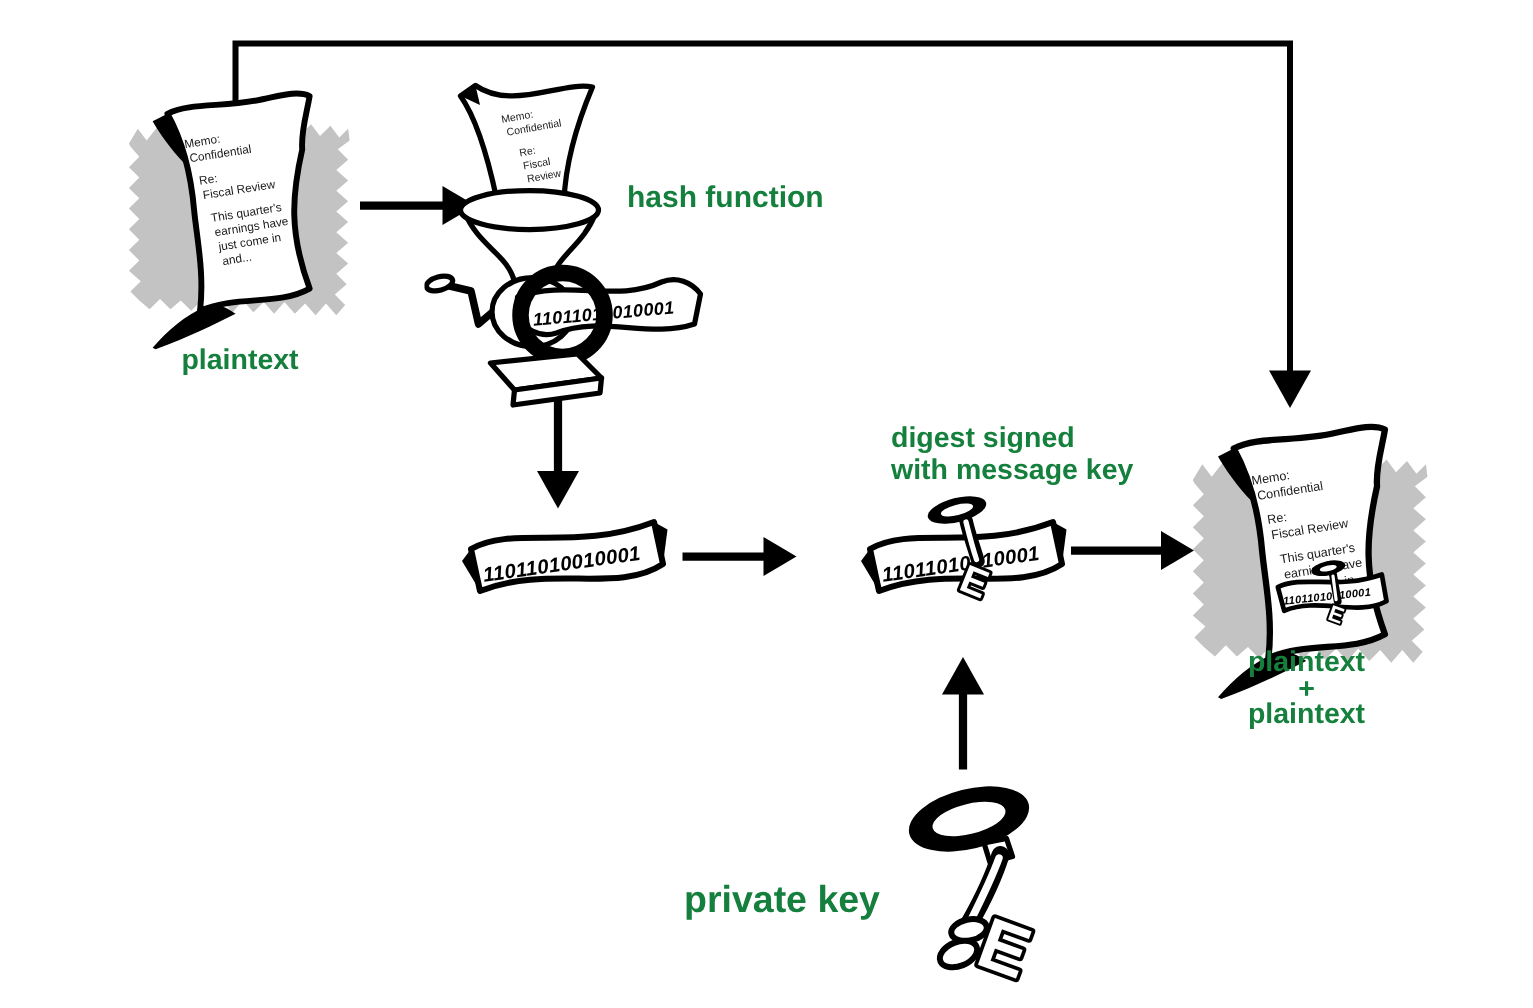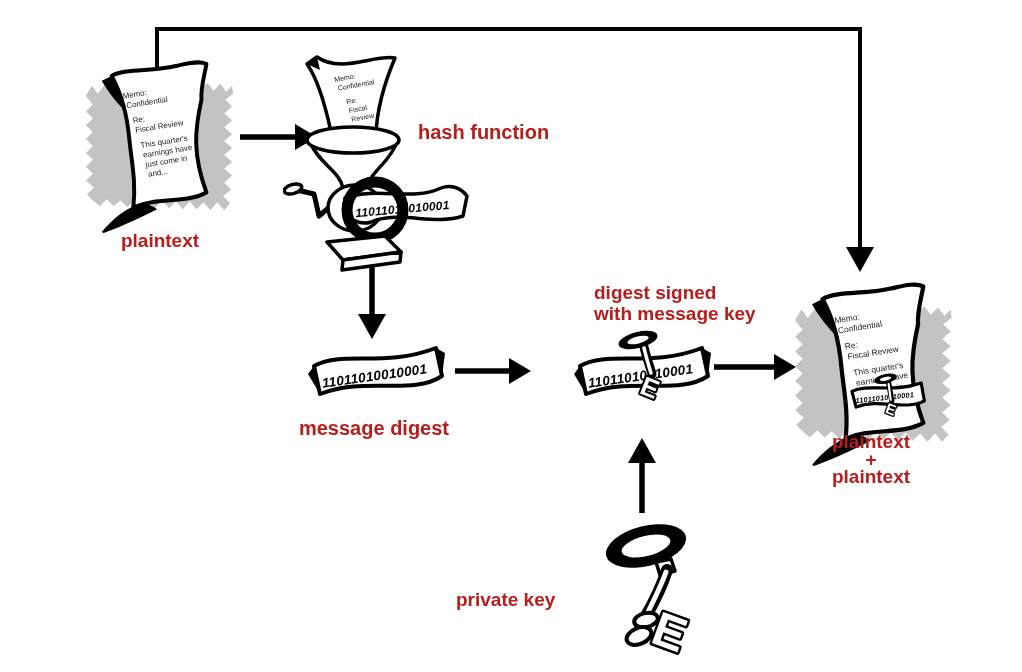--- a/index.html
+++ b/index.html
@@ -4,29 +4,29 @@
 <style>
   * { margin:0; padding:0; box-sizing:border-box; }
   html,body { background:#ffffff; }
   .canvas {
     position:relative; width:1022px; height:672px; background:#ffffff;
     font-family:"Liberation Sans", sans-serif; overflow:hidden;
   }
   .connectors { position:absolute; left:0; top:0; }
   .illus { position:absolute; }
   .label {
-    position:absolute; font-weight:bold; color:#b91c1c;
+    position:absolute; font-weight:bold; color:#15803d;
     font-family:"Liberation Sans", sans-serif; white-space:pre-line;
   }
   #lbl-plaintext      { left:106px; top:230px; width:108px; text-align:center; font-size:19px; }
   #lbl-hash           { left:418px; top:121px; font-size:20px; }
   #lbl-msg-digest     { left:291px; top:417px; width:166px; text-align:center; font-size:20px; }
   #lbl-digest-signed  { left:594px; top:282px; font-size:19px; line-height:21px; }
   #lbl-pt-sig         { left:804px; top:433px; width:134px; text-align:center; font-size:19px; line-height:17.5px; }
-  #lbl-priv-key       { left:456px; top:590px; font-size:19px; line-height:20px; }
+  #lbl-priv-key       { left:456px; top:590px; font-size:25px; line-height:20px; }
   .doc-text  { font-size:8px; fill:#1a1a1a; }
   .doc-text-sm { font-size:7px; fill:#1a1a1a; }
   .digits    { font-weight:bold; font-style:italic; fill:#000; letter-spacing:0.2px; }
   .ink       { stroke:#000; fill:#fff; stroke-linejoin:round; stroke-linecap:round; }
 </style>
 </head>
 <body>
 
 <div class="canvas">
 
@@ -170,18 +170,17 @@
     <polygon class="ink" stroke-width="3.5" points="60,42 75,39 79,51 64,55"></polygon>
     <path d="M71,50 C66,66 58,82 50,96" fill="none" stroke="#000" stroke-width="12" stroke-linecap="round"></path>
     <path d="M70,52 C65,66 58,80 51,94" fill="none" stroke="#fff" stroke-width="5" stroke-linecap="round"></path>
     <ellipse class="ink" stroke-width="4" cx="50" cy="100" rx="12" ry="7" transform="rotate(-12 50 100)"></ellipse>
     <ellipse class="ink" stroke-width="4" cx="43" cy="116" rx="13" ry="8" transform="rotate(-22 43 116)"></ellipse>
     <text x="58" y="130" font-size="48" font-weight="bold" fill="#fff" stroke="#000" stroke-width="5" style="paint-order:stroke; stroke-linejoin:round;" transform="rotate(20 78 112)">E</text>
   </svg>
 
   <div class="label" id="lbl-plaintext">plaintext</div>
   <div class="label" id="lbl-hash">hash function</div>
-  <div class="label" id="lbl-msg-digest">message digest</div>
   <div class="label" id="lbl-digest-signed"><span>digest signed</span><br><span>with message key</span></div>
   <div class="label" id="lbl-pt-sig"><span>plaintext</span><br><span>+</span><br><span>plaintext</span></div>
   <div class="label" id="lbl-priv-key"><span>private key</span><br></div>
 
 </div>
 
 </body></html>

